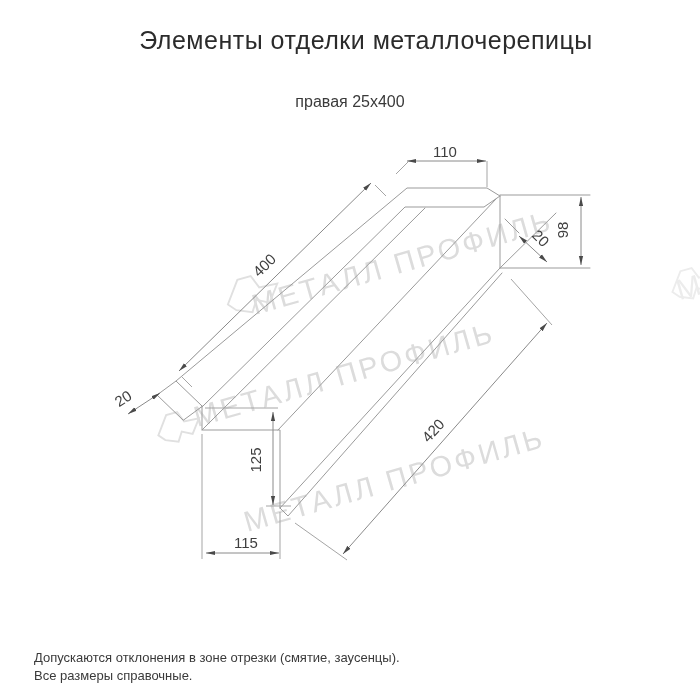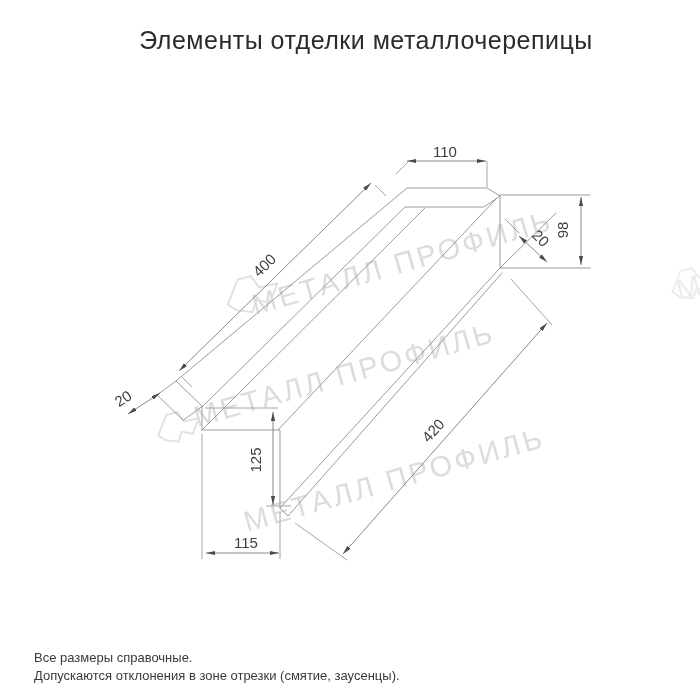--- a/index.html
+++ b/index.html
@@ -27,20 +27,21 @@
   .dim-label{font-size:15px;fill:#3f3f3f;}
   .wm-text{font-size:29px;fill:#dcdcdc;letter-spacing:3px;}
   .wm-partial{font-size:29px;fill:#ececec;}
 </style>
 </head>
 <body>
 
 <div class="page-title">Элементы отделки металлочерепицы</div>
 
 <div class="product-title">
+  <div>правая 25x400</div>
 </div>
 
 <svg class="drawing" width="700" height="700" viewBox="0 0 700 700">
   <defs>
     <marker id="arr" markerUnits="userSpaceOnUse" markerWidth="10" markerHeight="8" refX="9" refY="3" orient="auto">
       <path d="M9,3 L0,0.9 L0,5.1 Z" fill="#4a4a4a"></path>
     </marker>
     <marker id="arrs" markerUnits="userSpaceOnUse" markerWidth="10" markerHeight="8" refX="9" refY="3" orient="auto-start-reverse">
       <path d="M9,3 L0,0.9 L0,5.1 Z" fill="#4a4a4a"></path>
     </marker>
@@ -116,15 +117,15 @@
     <text class="dim-label" text-anchor="middle" transform="translate(537,242) rotate(45)">20</text>
     <text class="dim-label" text-anchor="middle" transform="translate(268,269) rotate(-44)">400</text>
     <text class="dim-label" text-anchor="middle" transform="translate(126,403) rotate(-33)">20</text>
     <text class="dim-label" text-anchor="middle" transform="translate(261,460) rotate(-90)">125</text>
     <text class="dim-label" x="246" y="548" text-anchor="middle">115</text>
     <text class="dim-label" text-anchor="middle" transform="translate(437,434) rotate(-47)">420</text>
   </g>
 </svg>
 
 <div class="footer-notes">
+  <div>Допускаются отклонения в зоне отрезки (смятие, заусенцы).</div>
   <div>Все размеры справочные.</div>
-  <div>Допускаются отклонения в зоне отрезки (смятие, заусенцы).</div>
 </div>
 
 </body></html>

